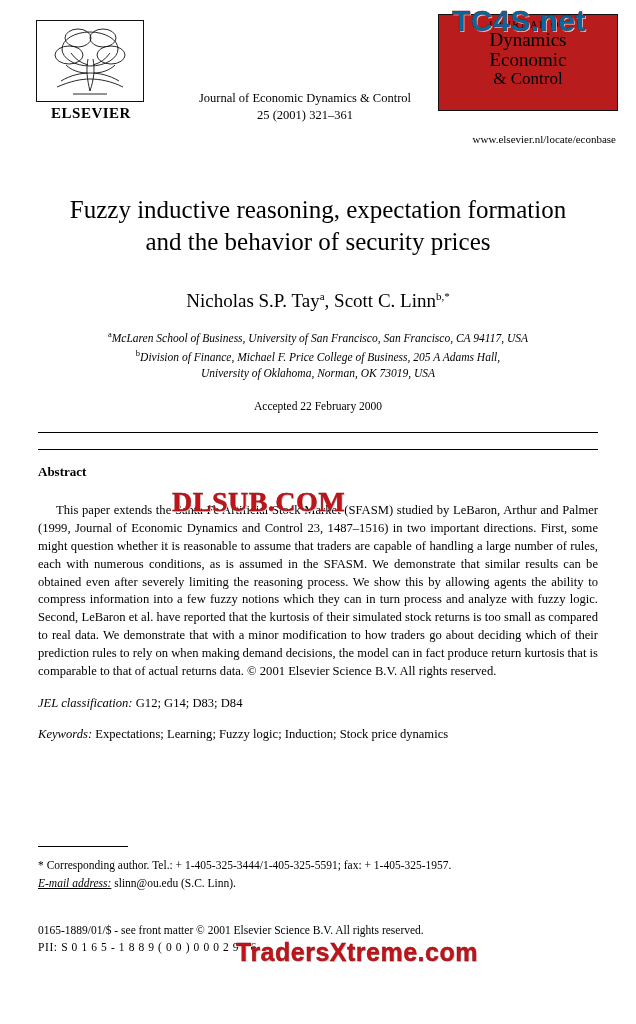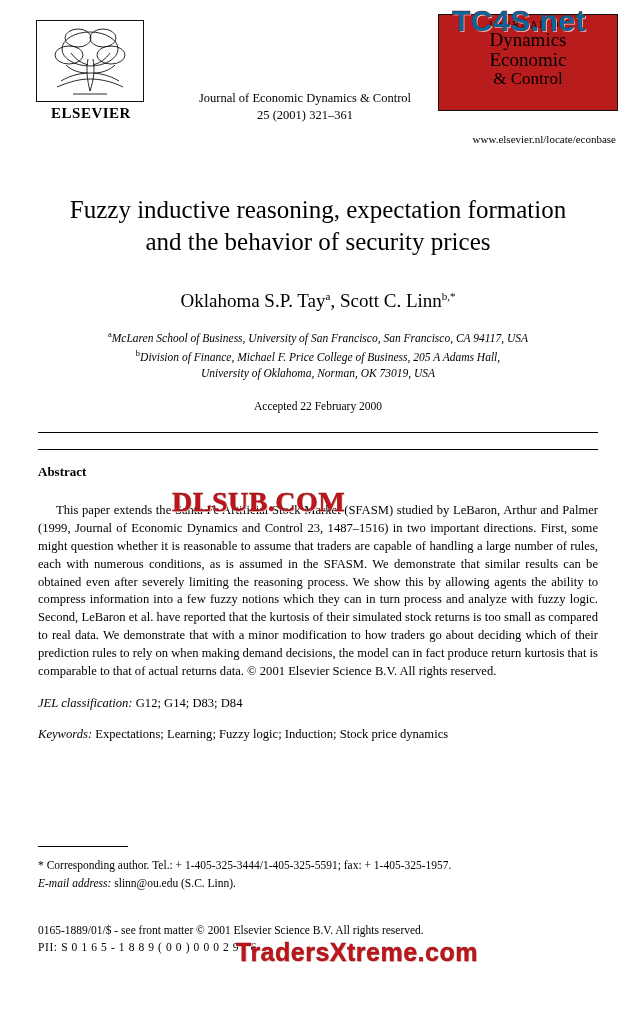--- a/index.html
+++ b/index.html
@@ -164,21 +164,21 @@
     top: 846px;
   }
   .footnote {
     position: absolute;
     left: 38px;
     top: 856px;
     width: 560px;
     font-size: 11.5px;
     line-height: 1.6;
   }
-  .footnote .email i { font-style: italic; }
+  .footnote .email i { font-style: italic; text-decoration: underline; }
 
   .copyline {
     position: absolute;
     left: 38px;
     top: 922px;
     width: 560px;
     font-size: 11.5px;
     line-height: 1.5;
   }
   .pii {
@@ -261,21 +261,21 @@
       <div class="jm-big">Economic</div>
       <div class="jm-big small">&amp; Control</div>
     </div>
 
     <div class="journal-url">www.elsevier.nl/locate/econbase</div>
   </div>
 
   <h1 class="title">Fuzzy inductive reasoning, expectation formation and the behavior of security prices</h1>
 
   <div class="authors">
-    <span>Oklahoma S.P. Tay</span><sup>a</sup><span>, Scott C. Linn</span><sup>b,*</sup>
+    <span>Nicholas S.P. Tay</span><sup>a</sup><span>, Scott C. Linn</span><sup>b,*</sup>
   </div>
 
   <div class="affils">
     <div><sup>a</sup><span>McLaren School of Business, University of San Francisco, San Francisco, CA 94117, USA</span></div>
     <div><sup>b</sup><span>Division of Finance, Michael F. Price College of Business, 205 A Adams Hall,</span></div>
     <div>University of Oklahoma, Norman, OK 73019, USA</div>
   </div>
 
   <div class="accepted">Accepted 22 February 2000</div>
 

